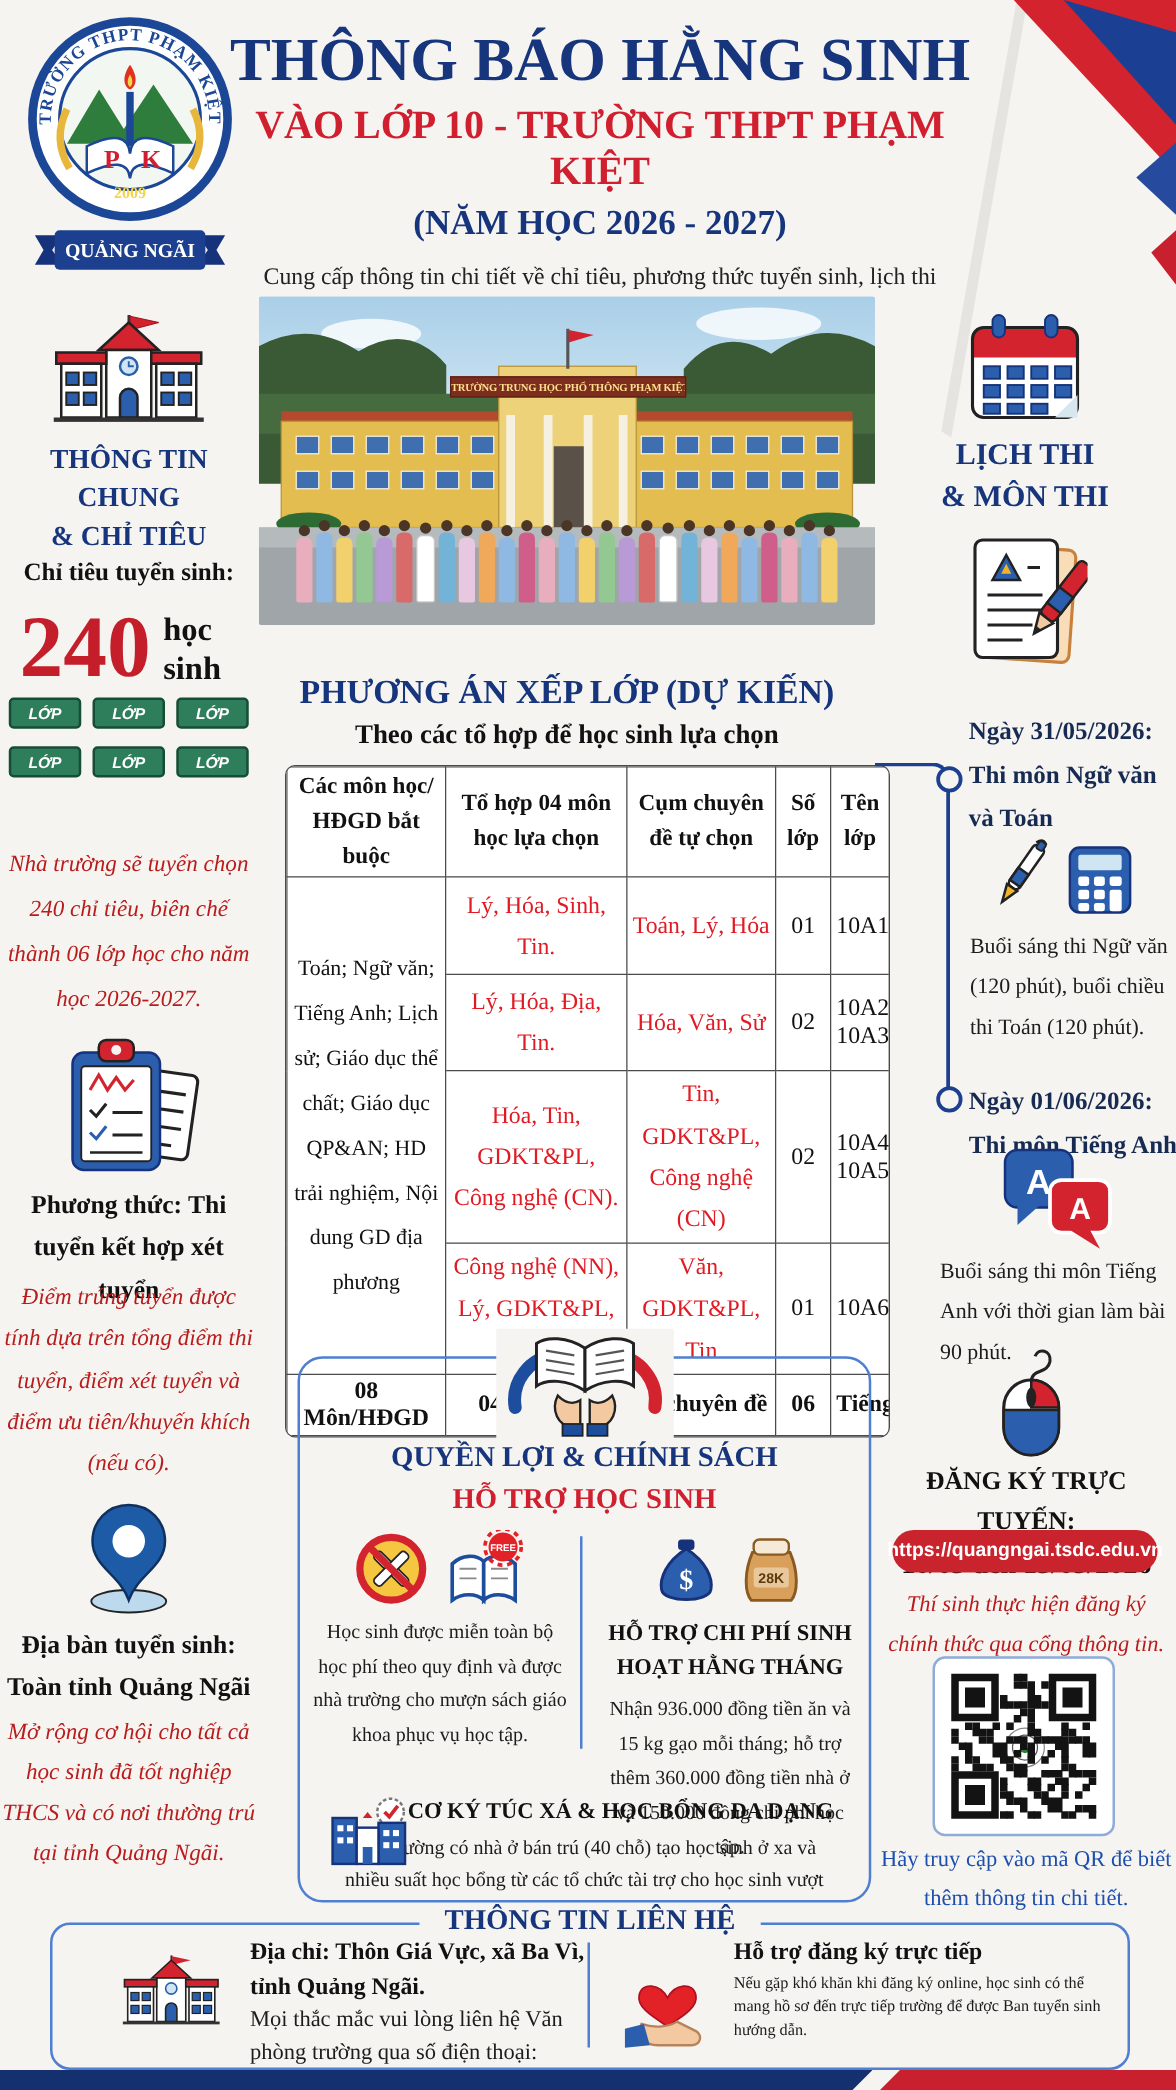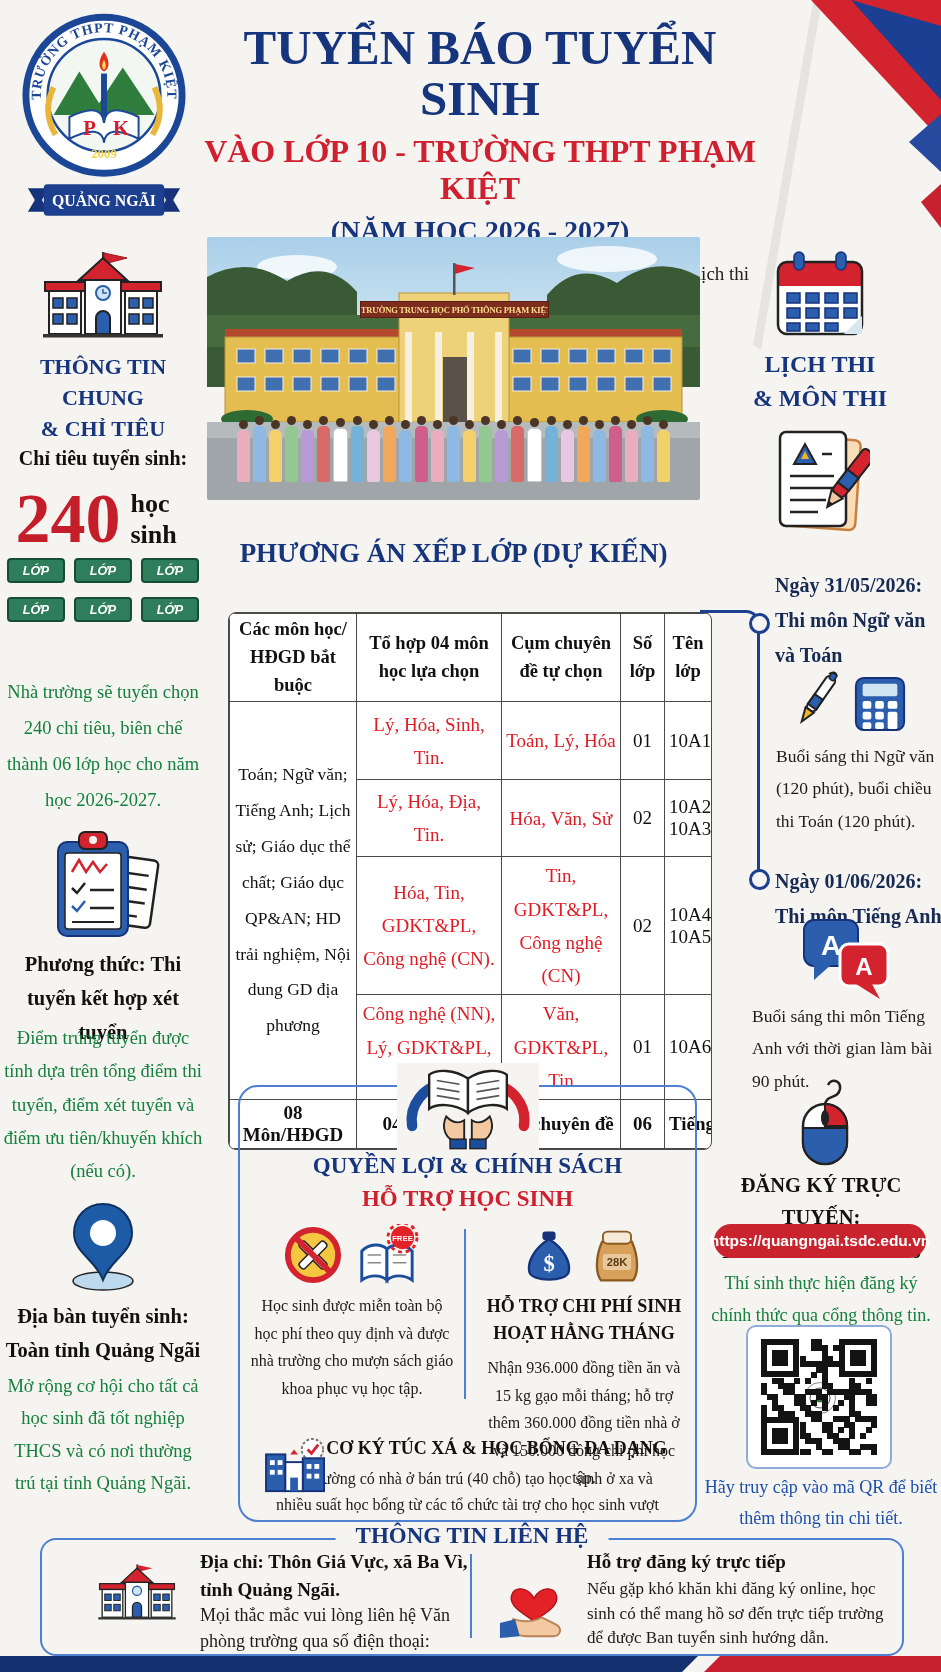--- a/index.html
+++ b/index.html
@@ -10,21 +10,21 @@
   .navy{color:#16357c;}
   .red{color:#d01f2f;}
   
   .h-title{font-size:49px;font-weight:bold;letter-spacing:0px;line-height:1.05;}
   .h-sub{font-size:32px;font-weight:bold;margin-top:8px;}
   .h-year{font-size:28px;font-weight:bold;margin-top:8px;}
   .h-desc{font-size:19px;line-height:1.75;margin-top:10px;color:#222;}
   
   .sec-title{font-size:22px;font-weight:bold;line-height:1.4;}
   .bold-line{font-size:20px;font-weight:bold;line-height:1.65;color:#111;}
-  .para{font-size:18.5px;line-height:1.95;color:#15803d;}
+  .para{font-size:18.5px;line-height:1.95;color:#b91c1c;font-style:italic;}
   .quota-row{display:flex;justify-content:center;align-items:center;gap:10px;}
   .quota-num{font-size:70px;font-weight:bold;color:#c41e2a;line-height:1;}
   .quota-unit{font-size:26px;color:#111;width:60px;text-align:left;line-height:1.2;font-weight:bold;}
   .class-grid{display:grid;grid-template-columns:repeat(3,58px);gap:12px 9px;justify-content:center;}
   .class-icon .board{height:21px;background:#2e7d5b;border:2px solid #174d36;border-radius:4px;
         color:#fff;font-size:12.5px;font-weight:bold;display:flex;align-items:center;justify-content:center;
         font-family:"Liberation Sans","DejaVu Sans",sans-serif;}
   .pupils{display:flex;justify-content:center;gap:2px;margin-top:2px;}
   .pupil .p-head{width:9px;height:9px;border-radius:50%;background:#3a2a1e;margin:0 auto;}
   .pupil .p-body{width:15px;height:12px;background:#1d5ba6;border-radius:4px 4px 0 0;margin-top:1px;}
@@ -110,21 +110,21 @@
       <text x="94" y="128" fill="#d21f2f" font-size="21" font-weight="bold" font-family="Liberation Serif,serif">K</text>
       <text x="85" y="152" text-anchor="middle" font-size="13" fill="#f5d34a" font-weight="bold" font-family="Liberation Serif,serif">2009</text>
       <polygon points="8,182 30,182 22,194 30,206 8,206 15,194" fill="#16327a"></polygon>
       <polygon points="162,182 140,182 148,194 140,206 162,206 155,194" fill="#16327a"></polygon>
       <rect x="24" y="178" width="122" height="32" rx="4" fill="#1d3f8f"></rect>
       <text x="85" y="200" text-anchor="middle" font-size="16" fill="#fff" font-weight="bold" font-family="Liberation Serif,serif">QUẢNG NGÃI</text>
     </svg>
   </div>
 
   <div class="abs ctr" style="left:180px;top:22px;width:600px;">
-    <div class="h-title navy">TUYỂN BÁO TUYỂN SINH</div>
+    <div class="h-title navy">THÔNG BÁO HẰNG SINH</div>
     <div class="h-sub red">VÀO LỚP 10 - TRƯỜNG THPT PHẠM KIỆT</div>
     <div class="h-year navy">(NĂM HỌC 2026 - 2027)</div>
     <div class="h-desc" style="width:560px;margin-left:auto;margin-right:auto;">Cung cấp thông tin chi tiết về chỉ tiêu, phương thức tuyển sinh, lịch thi và các chế độ đãi ngộ hấp dẫn để thu hút học sinh.</div>
   </div>
 
   <div class="abs photo" style="left:207px;top:237px;width:493px;height:263px;">
     <svg width="493" height="263" viewBox="0 0 493 263">
       <defs>
         <linearGradient id="skyg" x1="0" y1="0" x2="0" y2="1">
           <stop offset="0" stop-color="#a9cfe8"></stop>
@@ -416,20 +416,21 @@
       <circle cx="47" cy="35" r="13" fill="#fff"></circle>
     </svg>
   </div>
 
   <div class="abs ctr bold-line" style="left:2px;top:1300px;width:202px;font-size:20.5px;">Địa bàn tuyển sinh: Toàn tỉnh Quảng Ngãi</div>
 
   <div class="abs ctr para" style="left:2px;top:1370px;width:202px;line-height:1.75;">Mở rộng cơ hội cho tất cả học sinh đã tốt nghiệp THCS và có nơi thường trú tại tỉnh Quảng Ngãi.</div>
 
   <div class="abs ctr" style="left:207px;top:538px;width:493px;">
     <div class="navy" style="font-size:27px;font-weight:bold;">PHƯƠNG ÁN XẾP LỚP (DỰ KIẾN)</div>
+    <div style="font-size:21.5px;font-weight:bold;color:#111;margin-top:6px;">Theo các tổ hợp để học sinh lựa chọn</div>
   </div>
 
   <div class="abs tablewrap" style="left:228px;top:612px;width:482px;">
     <table class="plan">
       <colgroup>
           <col style="width:127px">
           <col style="width:145px">
           <col style="width:119px">
           <col style="width:44px">
           <col style="width:47px">
@@ -872,19 +873,19 @@
       </div>
     </div>
 
     <svg class="abs" style="left:452px;top:30px;" width="80" height="70" viewBox="0 0 84 74">
       <path d="M42,30 C36,18 20,16 18,28 C16,38 30,46 42,54 C54,46 68,38 66,28 C64,16 48,18 42,30 Z" fill="#e32228" stroke="#b01020" stroke-width="1.5"></path>
       <path d="M20,52 C16,62 22,70 34,70 L62,70 C70,70 72,62 66,58 L50,50 C44,54 32,56 20,52 Z" fill="#f3c9a2" stroke="#b8835a" stroke-width="2"></path>
       <polygon points="6,56 22,52 27,70 6,72" fill="#2b5fae"></polygon>
     </svg>
 
     <div class="abs ct-bold" style="left:545px;top:8px;width:300px;">Hỗ trợ đăng ký trực tiếp</div>
-    <div class="abs ct-desc" style="left:545px;top:37px;width:305px;font-size:17px;line-height:1.45;">Nếu gặp khó khăn khi đăng ký online, học sinh có thể mang hồ sơ đến trực tiếp trường để được Ban tuyển sinh hướng dẫn.</div>
+    <div class="abs ct-desc" style="left:545px;top:37px;width:305px;font-size:13px;line-height:1.45;">Nếu gặp khó khăn khi đăng ký online, học sinh có thể mang hồ sơ đến trực tiếp trường để được Ban tuyển sinh hướng dẫn.</div>
   </div>
 
   <div class="abs foot-navy" style="left:0;top:1656px;width:698px;height:16px;"></div>
   <div class="abs foot-red" style="left:704px;top:1656px;width:237px;height:16px;"></div>
 
 </div>
 
 </body></html>

